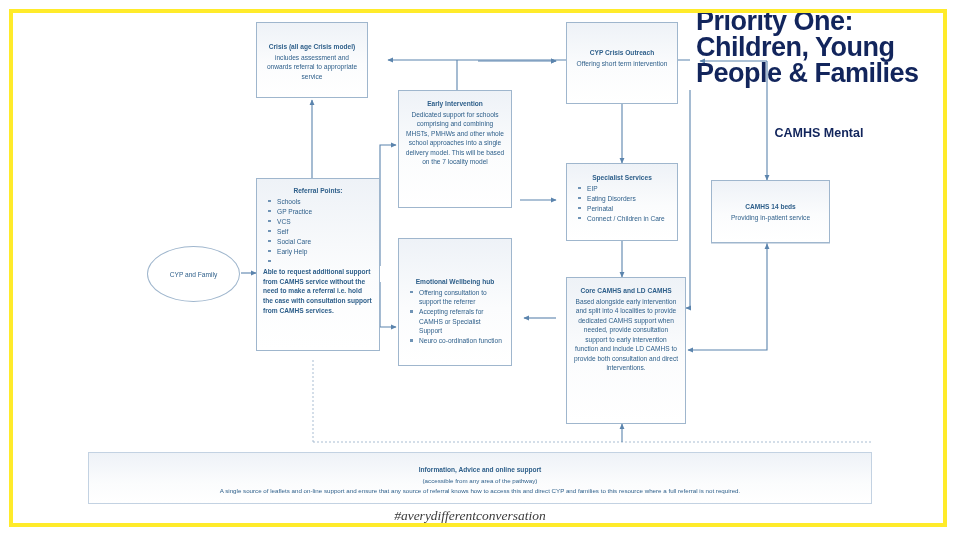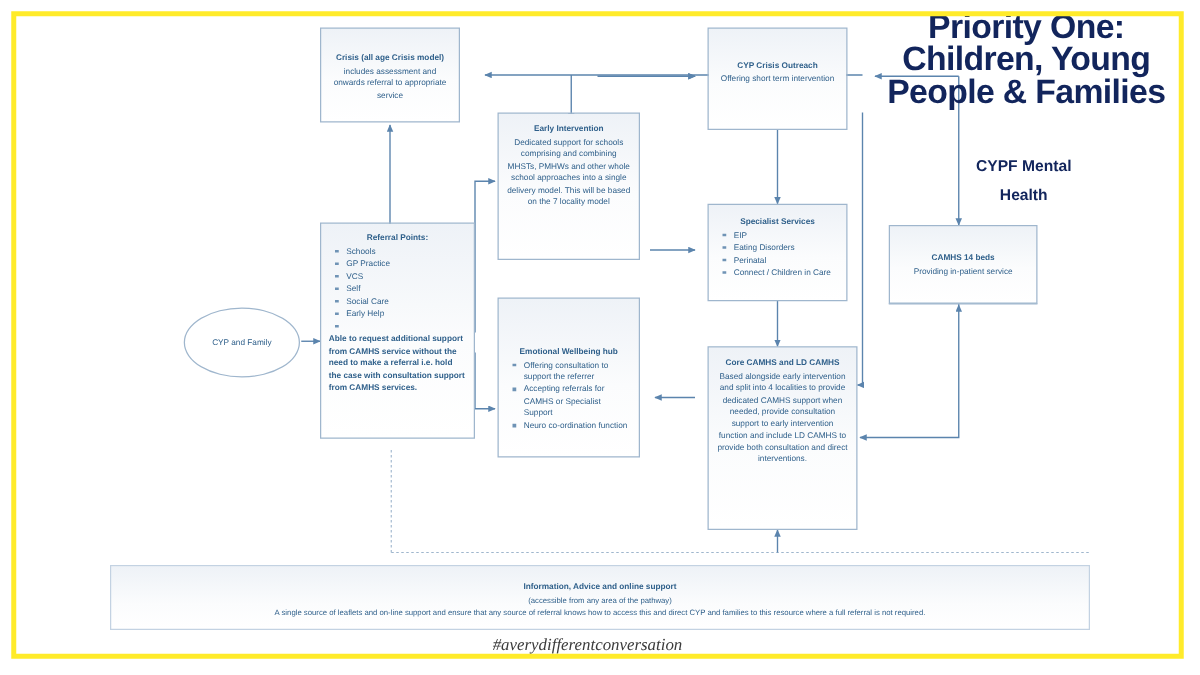--- a/index.html
+++ b/index.html
@@ -67,21 +67,21 @@
     padding-top:11px;
     font-size:6.4px;line-height:1.75;
   }
   #banner .b1{font-weight:bold;font-size:6.6px;}
   #banner .b2{font-size:6.2px;}
   #banner .b3{font-size:6.2px;}
 
   
   #title{
     position:absolute;right:14px;top:8px;width:250px;
-    text-align:center;
+    text-align:left;
     color:#12255c;
     font-weight:bold;
     font-size:27px;
     line-height:0.97;
     letter-spacing:-0.5px;
   }
   #subtitle{
     position:absolute;right:16px;top:122px;width:250px;
     text-align:center;
     color:#12255c;
@@ -227,20 +227,19 @@
   </div>
 
   <div id="banner">
     <div class="b1">Information, Advice and online support</div>
     <div class="b2">(accessible from any area of the pathway)</div>
     <div class="b3">A single source of leaflets and on-line support and ensure that any source of referral knows how to access this and direct CYP and families to this resource where a full referral is not required.</div>
   </div>
 
   <div id="title">Priority One: Children, Young People &amp; Families</div>
   <div id="subtitle">
-    <div>CYPF Mental</div>
-    <div>Health</div>
+    <div>CAMHS Mental</div>
   </div>
 
   <div id="hashtag">#averydifferentconversation</div>
 
   <div id="frame"></div>
 </div>
 
 </body></html>

